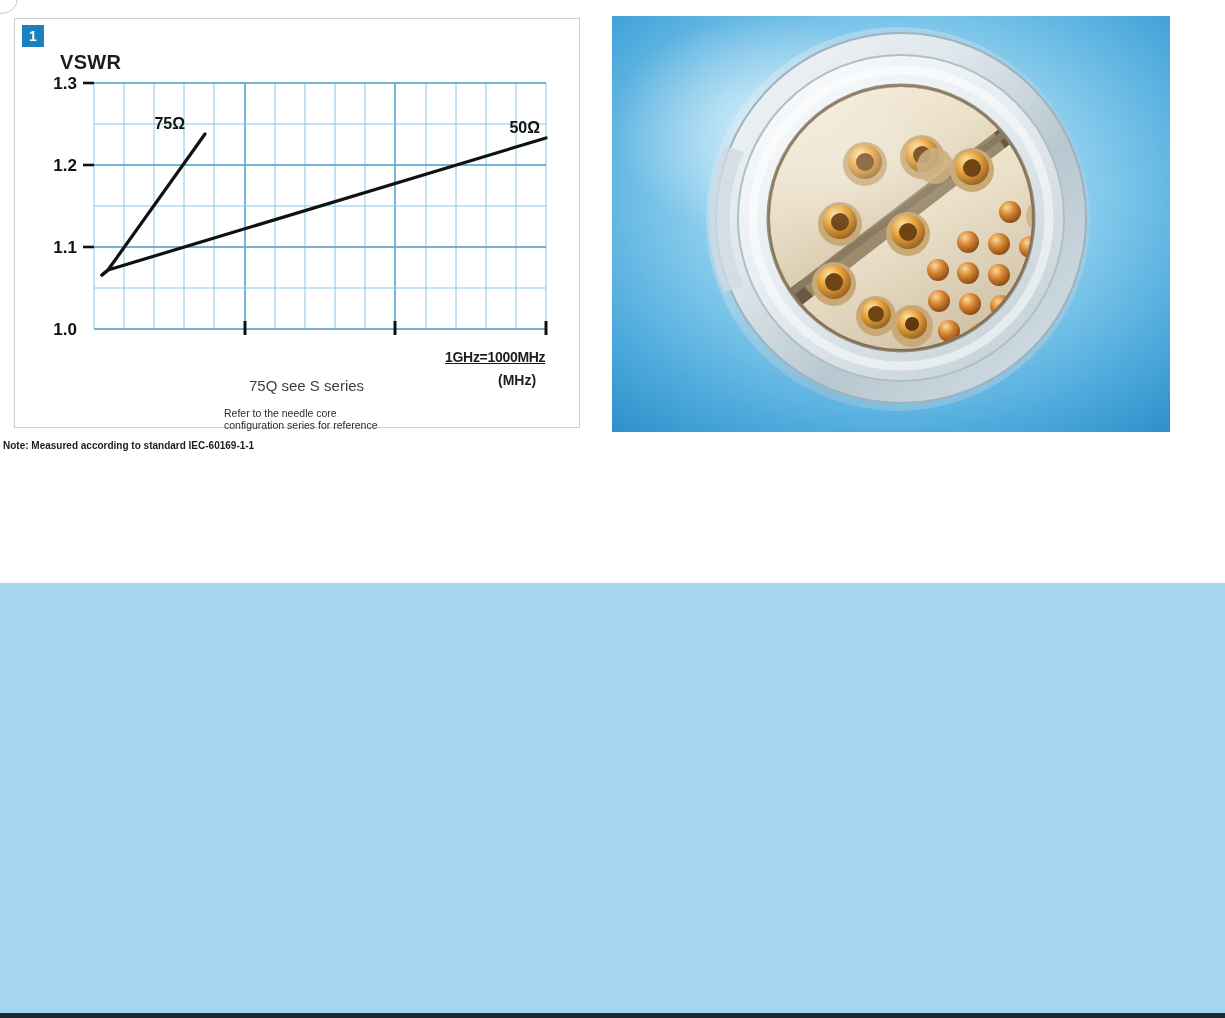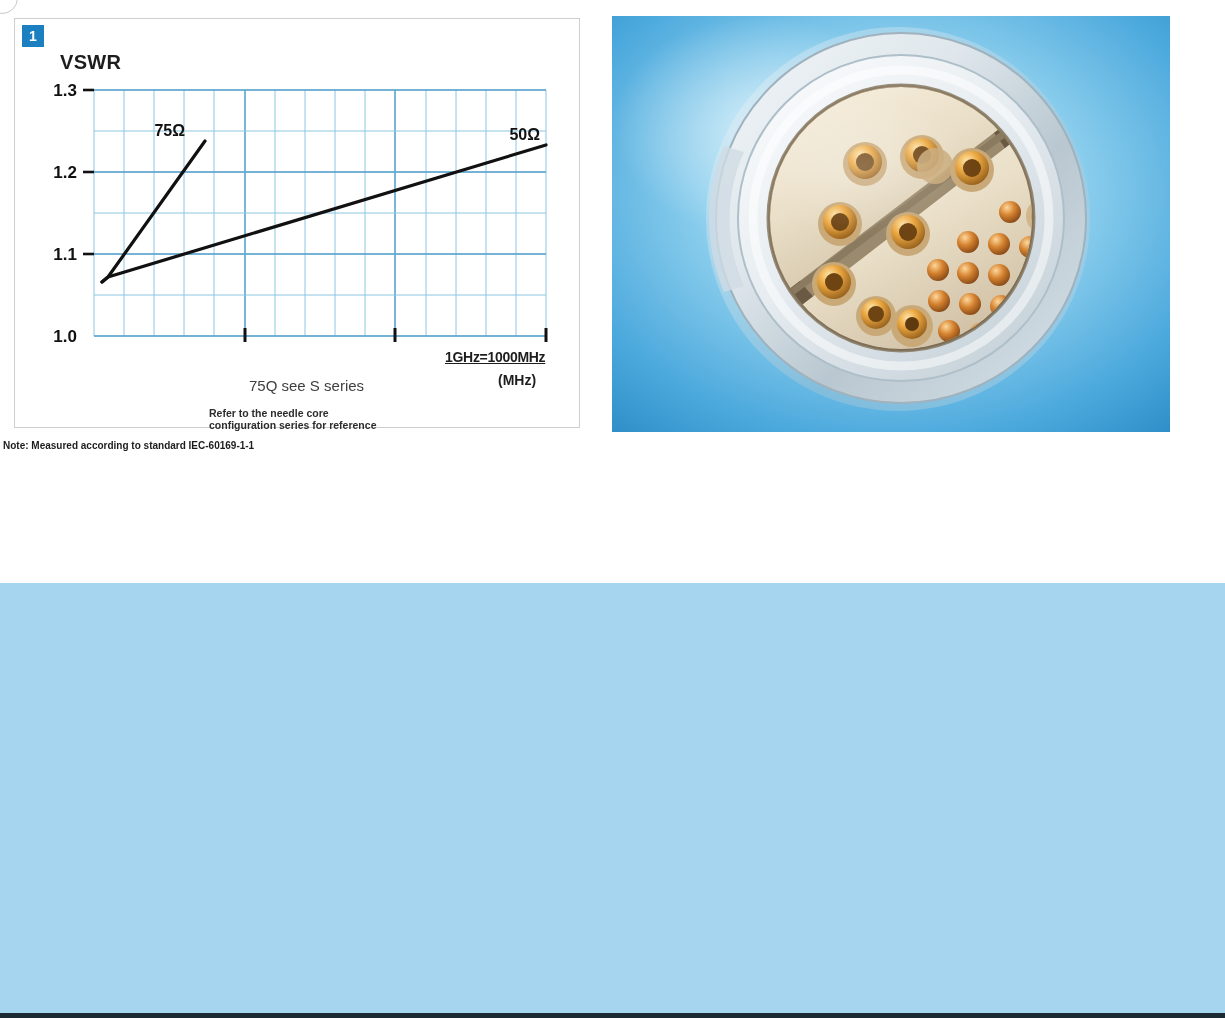--- a/index.html
+++ b/index.html
@@ -57,21 +57,21 @@
     left: 45px;
     top: 32px;
     font-size: 20px;
     font-weight: bold;
     letter-spacing: 0.3px;
   }
 
   .plot-wrap {
     position: absolute;
     left: 0;
-    top: 7px;
+    top: 0;
     width: 566px;
     height: 410px;
   }
 
   .x-note-a {
     position: absolute;
     left: 430px;
     top: 330px;
     font-size: 14px;
     font-weight: bold;
@@ -90,24 +90,24 @@
   .x-caption {
     position: absolute;
     left: 234px;
     top: 358px;
     font-size: 15px;
     white-space: nowrap;
     color: #404040;
   }
   .refer-note {
     position: absolute;
-    left: 194px;
+    left: 209px;
     top: 388px;
     font-size: 10.5px;
-    font-weight: bold;
+    font-weight: normal;
     line-height: 1.15;
     color: #2d2d2d;
   }
 
   .note-text {
     position: absolute;
     left: 3px;
     top: 440px;
     width: 330px;
     font-size: 10px;

